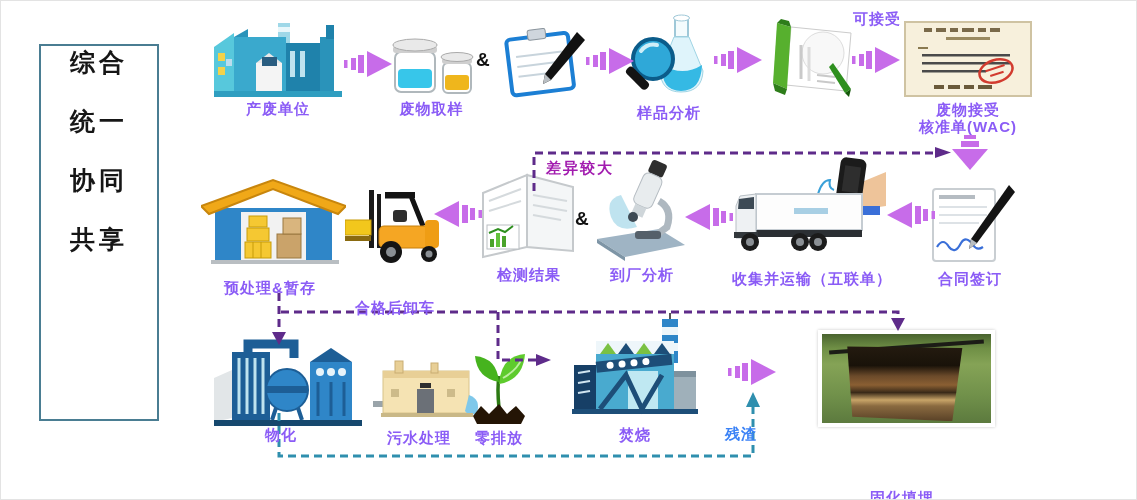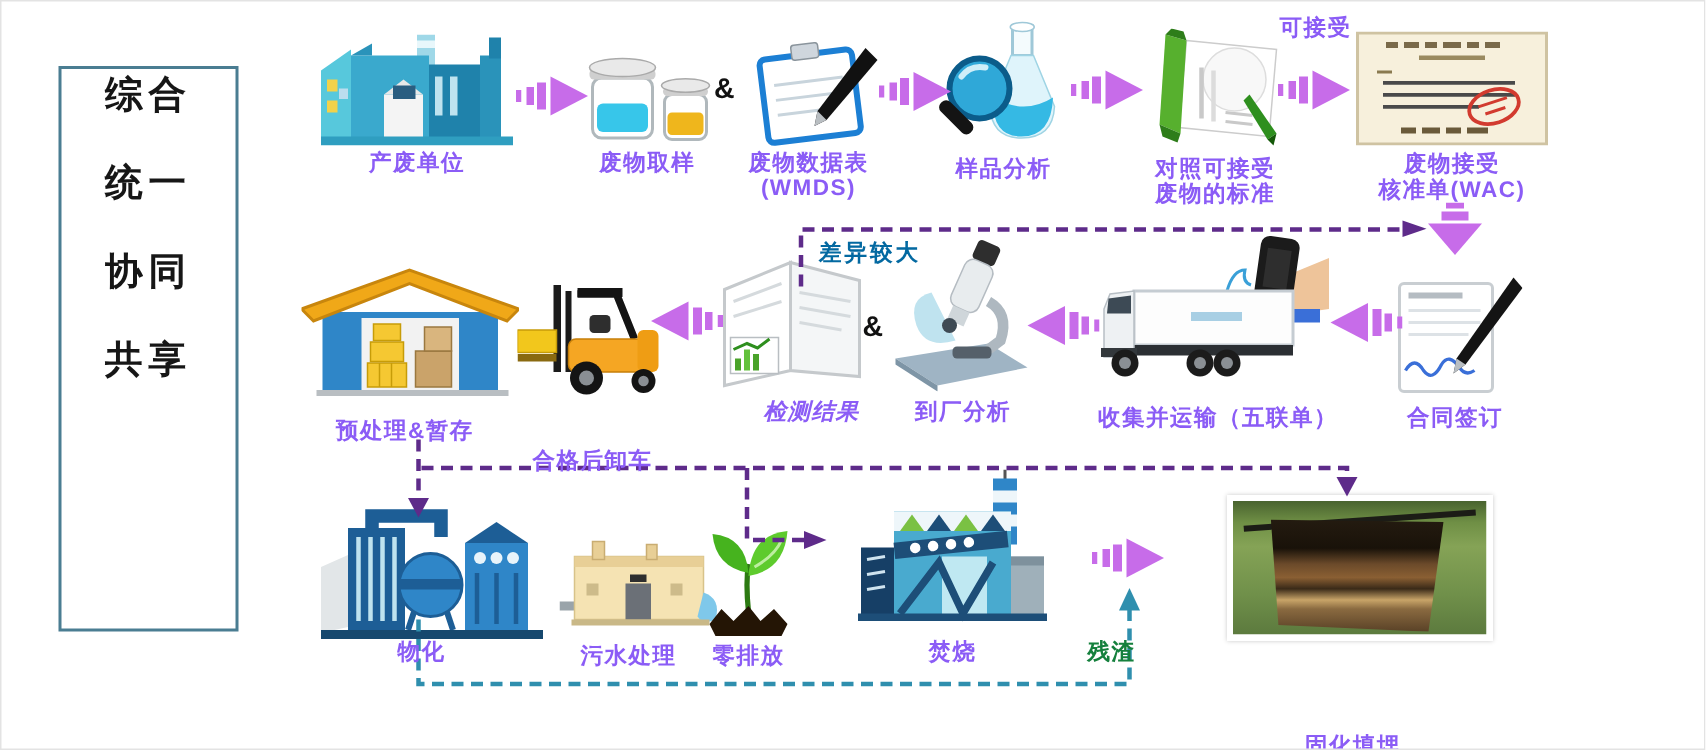--- a/index.html
+++ b/index.html
@@ -3,22 +3,22 @@
 <meta charset="utf-8">
 <style>
   html,body{margin:0;padding:0;background:#fff;}
   #canvas{position:relative;width:1137px;height:500px;background:#fff;overflow:hidden;
           font-family:"Liberation Sans",sans-serif;border:1px solid #e3e3e3;box-sizing:border-box;}
   .abs{position:absolute;}
   .node-label{position:absolute;font-weight:bold;font-size:15px;color:#8b5cf6;
               text-align:center;letter-spacing:1px;line-height:1.15;}
   .node-label div{white-space:nowrap;}
   .amp{position:absolute;font-weight:bold;font-size:19px;color:#111;}
-  .purple-note{position:absolute;font-weight:bold;font-size:15px;color:#0369a1;letter-spacing:2px;}
-  .teal-note{position:absolute;font-weight:bold;font-size:15px;color:#15803d;letter-spacing:1px;}
+  .purple-note{position:absolute;font-weight:bold;font-size:15px;color:#a21caf;letter-spacing:2px;}
+  .teal-note{position:absolute;font-weight:bold;font-size:15px;color:#3b82f6;letter-spacing:1px;}
   #sidebar{position:absolute;left:38px;top:43px;width:120px;height:377px;border:2px solid #4a7d92;
            display:flex;flex-direction:column;align-items:center;justify-content:flex-start;gap:26px;box-sizing:border-box;}
   #sidebar .s-item{font-size:25px;font-weight:bold;color:#161616;letter-spacing:4px;}
   .landfill-photo{position:absolute;left:817px;top:329px;width:177px;height:97px;
      background:linear-gradient(180deg,#49632f 0%,#6f8f45 16%,#85a356 34%,#70904a 70%,#5c7a3e 100%);
      border:4px solid #fff;box-shadow:0 0 3px #c9c9c9;box-sizing:border-box;}
   .landfill-pit{position:absolute;left:12%;top:14%;width:74%;height:84%;
      clip-path:polygon(4% 0,96% 2%,88% 100%,8% 94%);
      background:linear-gradient(180deg,#241b10 0%,#191209 26%,#6b4a2a 40%,#8a5f33 52%,#3a2a18 62%,#c8a468 72%,#8a6a40 80%,#5a4227 100%);}
   .landfill-pipe{position:absolute;left:4%;top:12%;width:92%;height:4px;background:#1c1c16;transform:rotate(-4deg);}
@@ -431,40 +431,32 @@
     <path d="M497,311 L497,359 L536,359" fill="none" stroke="#5e2b8a" stroke-width="3" stroke-dasharray="8 5"></path>
     <polygon points="535,353 550,359 535,365" fill="#5e2b8a"></polygon>
 
     <path d="M278,412 L278,455 L752,455 L752,404" fill="none" stroke="#2f8fae" stroke-width="3" stroke-dasharray="8 5"></path>
     <polygon points="745,406 759,406 752,391" fill="#2f8fae"></polygon>
   </svg>
 
   <div class="node-label" style="left:213px;width:128px;top:99px;">产废单位</div>
   <div class="node-label" style="left:378px;width:105px;top:99px;">废物取样</div>
   <div class="amp" style="left:475px;top:48px;">&amp;</div>
-  <div class="node-label" style="left:482px;width:112px;top:99px;">
-    <div>废物数据表</div>
-    <div>(WMDS)</div>
-  </div>
   <div class="node-label" style="left:620px;width:96px;top:103px;">样品分析</div>
-  <div class="node-label" style="left:756px;width:106px;top:103px;">
-    <div>对照可接受</div>
-    <div>废物的标准</div>
-  </div>
   <div class="node-label" style="left:845px;width:62px;top:9px;">可接受</div>
   <div class="node-label" style="left:903px;width:128px;top:100px;">
     <div>废物接受</div>
     <div>核准单(WAC)</div>
   </div>
 
   <div class="node-label" style="left:916px;width:106px;top:269px;">合同签订</div>
   <div class="node-label" style="left:718px;width:186px;top:269px;">收集并运输（五联单）</div>
   <div class="node-label" style="left:596px;width:90px;top:265px;">到厂分析</div>
   <div class="amp" style="left:574px;top:207px;">&amp;</div>
-  <div class="node-label" style="left:492px;width:96px;top:265px;font-style:italic;">检测结果</div>
+  <div class="node-label" style="left:480px;width:96px;top:265px;">检测结果</div>
   <div class="node-label" style="left:338px;width:112px;top:267px;margin-top:31px;">合格后卸车</div>
   <div class="node-label" style="left:198px;width:142px;top:278px;">预处理&amp;暂存</div>
   <div class="purple-note" style="left:545px;top:158px;">差异较大</div>
 
   <div class="node-label" style="left:235px;width:90px;top:425px;">物化</div>
   <div class="node-label" style="left:368px;width:100px;top:428px;">污水处理</div>
   <div class="node-label" style="left:460px;width:76px;top:428px;">零排放</div>
   <div class="node-label" style="left:598px;width:72px;top:425px;">焚烧</div>
   <div class="teal-note" style="left:724px;top:424px;">残渣</div>
   <div class="node-label" style="left:845px;width:112px;top:444px;margin-top:44px;">固化填埋</div>

